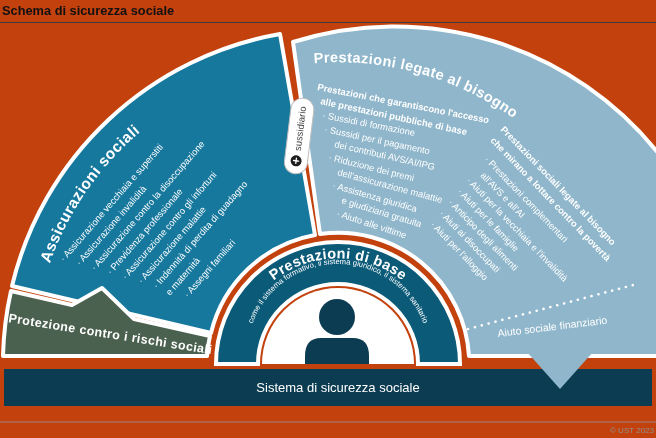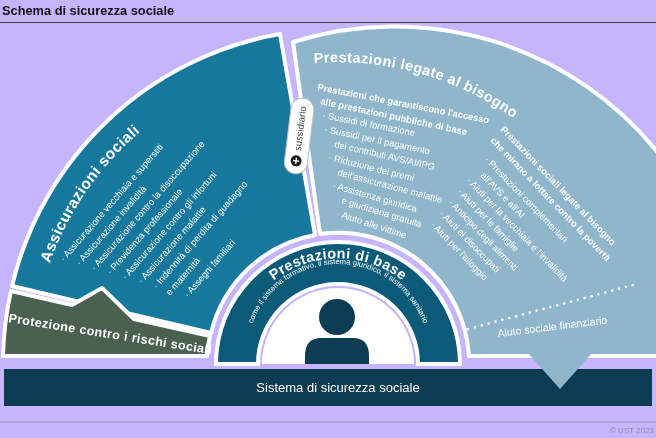--- a/index.html
+++ b/index.html
@@ -1,16 +1,16 @@
 <!DOCTYPE html>
 <html><head>
 <meta charset="utf-8">
 <style>
   html,body{margin:0;padding:0;background:#fff;}
-  .canvas{position:relative;width:656px;height:438px;background:#c4b5fd;overflow:hidden;
+  .canvas{position:relative;width:656px;height:438px;background:#c2410c;overflow:hidden;
           font-family:"Liberation Sans",sans-serif;}
   svg{display:block;}
   text{font-family:"Liberation Sans",sans-serif;}
   .t-title{font-size:12.8px;font-weight:700;fill:#111;}
   .wedge-teal{fill:#17789E;stroke:#fff;stroke-width:4;stroke-linejoin:round;}
   .wedge-light{fill:#8FB6CB;stroke:#fff;stroke-width:4;stroke-linejoin:round;}
   .wedge-olive{fill:#4B614F;stroke:#fff;stroke-width:4;stroke-linejoin:round;}
   .annulus{fill:#0A5A78;stroke:#fff;stroke-width:4;}
   .innersemi{fill:#fff;}
   .person{fill:#0C3C52;}

